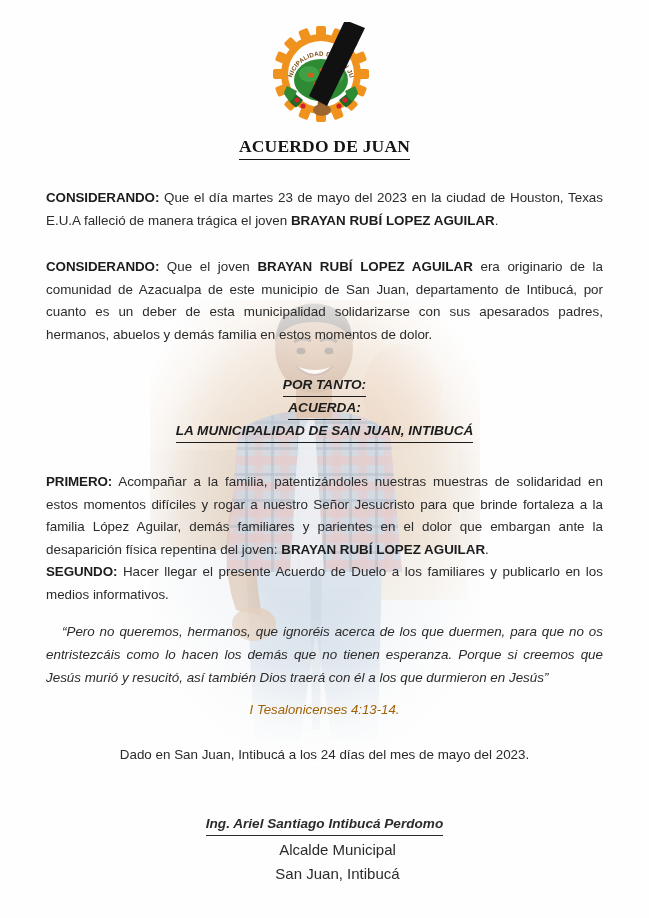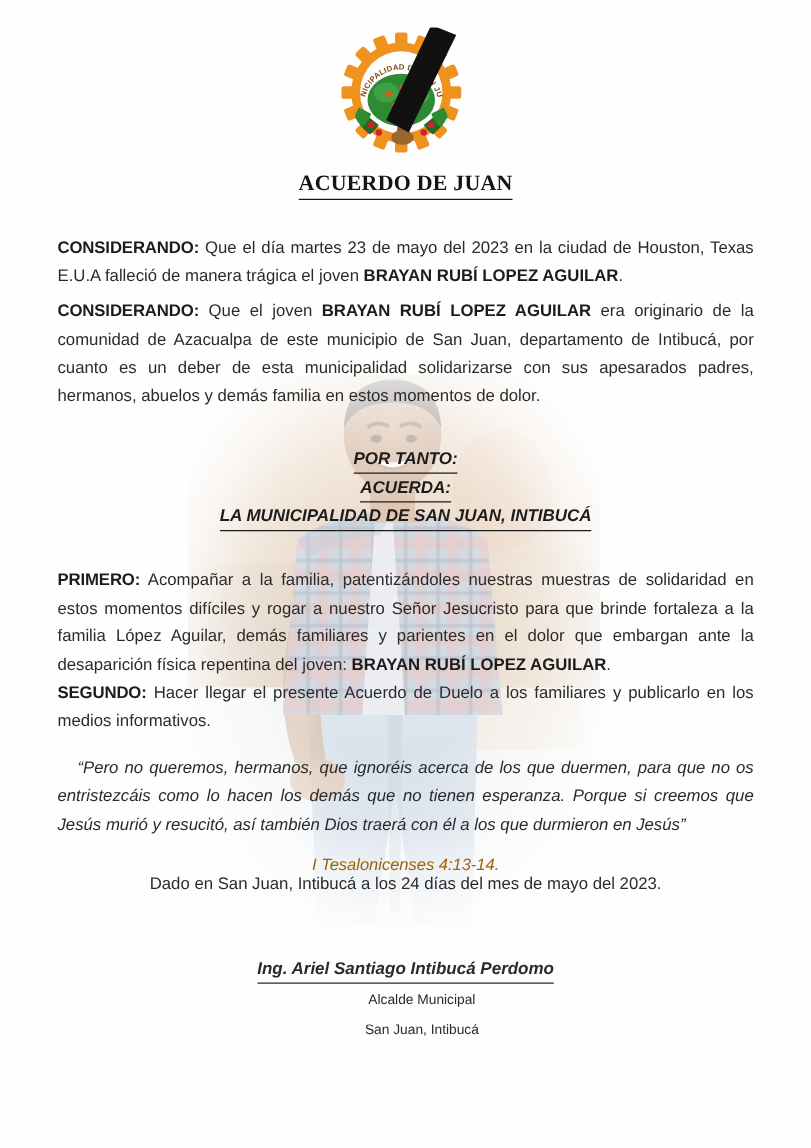--- a/index.html
+++ b/index.html
@@ -72,21 +72,21 @@
 
   .body-block {
     margin: 0 46px;
     font-size: 13.4px;
     line-height: 22.5px;
     text-align: justify;
     color: #2b2b2b;
   }
 
   .p1 { margin-top: 27px; }
-  .p2 { margin-top: 6px; }
+  .p2 { margin-top: 24px; }
 
   b.nm { font-weight: bold; color: #1c1c1c; }
   .lead { font-weight: bold; color: #1c1c1c; letter-spacing: -0.1px; }
 
   .por-tanto {
     margin-top: 28px;
     text-align: center;
     font-style: italic;
     font-weight: bold;
     font-size: 13.6px;
@@ -109,20 +109,21 @@
   }
   .cite {
     margin-top: 13px;
     text-align: center;
     font-style: italic;
     font-size: 13.2px;
     color: #a16207;
   }
 
   .dado {
+    margin-top: 30px;
     text-align: center;
     font-size: 13.4px;
     color: #2b2b2b;
   }
 
   .sign {
     margin-top: 50px;
     text-align: center;
     line-height: 21px;
     color: #2b2b2b;
@@ -130,21 +131,21 @@
   .sign .sname {
     display: inline-block;
     font-style: italic;
     font-weight: bold;
     font-size: 13.6px;
     border-bottom: 1px solid #2b2b2b;
     padding-bottom: 1px;
   }
   .sign .srole, .sign .splace {
     display: block;
-    font-size: 11px;
+    font-size: 15px;
     margin-top: 3px;
     padding-left: 26px;
   }
 </style>
 </head>
 <body>
 
 <div class="page">
 
   <div class="watermark">

